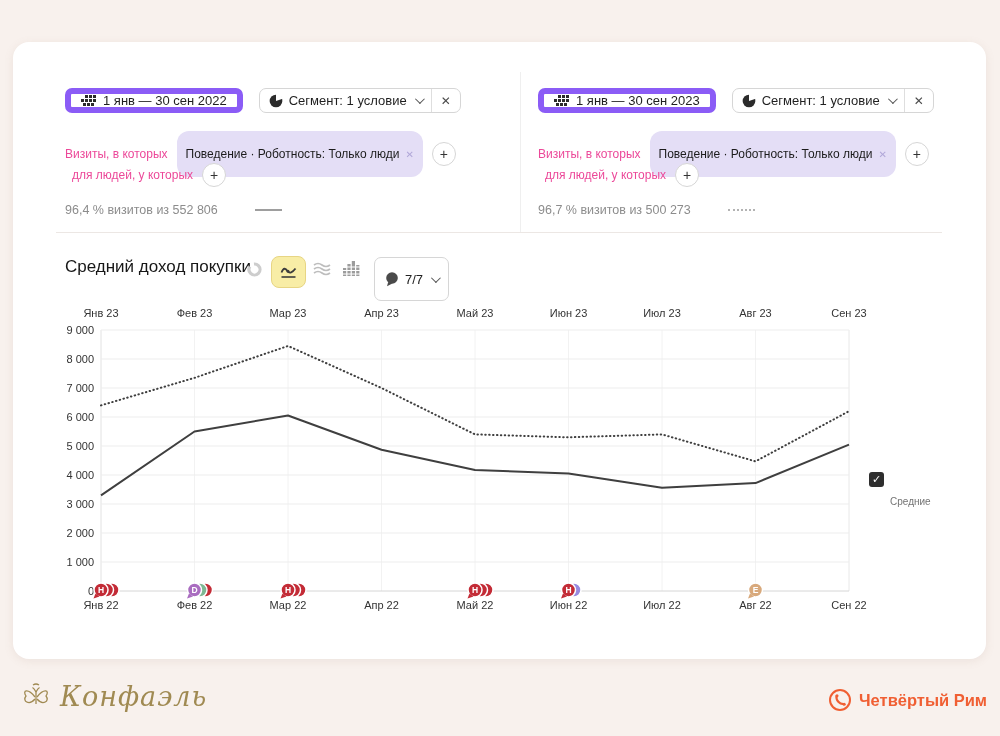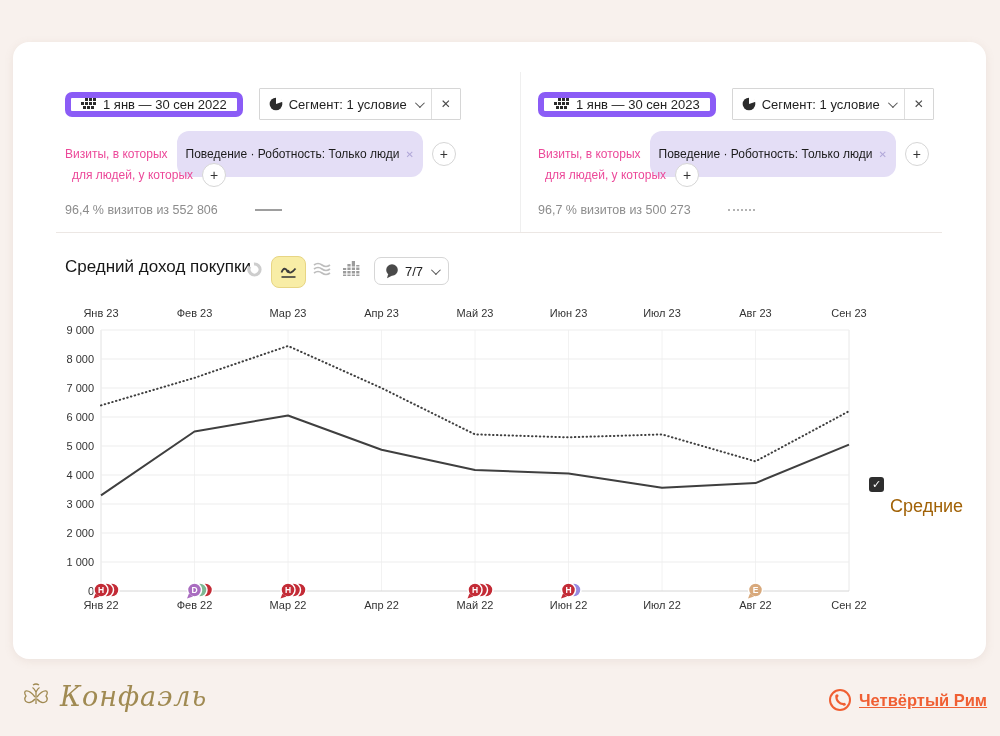--- a/index.html
+++ b/index.html
@@ -19,22 +19,22 @@
   .panel.left{left:52px;}
   .panel.right{left:525px;}
   .v-divider{position:absolute;left:507px;top:30px;width:1px;height:160px;background:#efefef;}
   .h-divider{position:absolute;left:43px;top:190px;width:886px;height:1px;background:#ece7e4;}
   .row1{position:absolute;top:46px;left:0;display:flex;gap:16px;align-items:center;}
   .btn{
     display:inline-flex;align-items:center;gap:7px;height:25px;box-sizing:border-box;
     background:#fff;border:6px solid #8b5cf6;border-radius:7px;
     padding:0 10px;font-size:13px;color:#1f1f1f;cursor:pointer;white-space:nowrap;
   }
-  .splitbtn{display:inline-flex;align-items:stretch;height:32px;box-sizing:border-box;
-    border:1px solid #d6d6d6;border-radius:1px;background:#fff;overflow:hidden;}
+  .splitbtn{display:inline-flex;align-items:stretch;height:25px;box-sizing:border-box;
+    border:1px solid #d6d6d6;border-radius:7px;background:#fff;overflow:hidden;}
   .seg-left{display:flex;align-items:center;gap:6px;padding:0 9px;font-size:13px;cursor:pointer;}
   .seg-x{display:flex;align-items:center;padding:0 9px;border-left:1px solid #dedede;
     color:#4a4a4a;font-size:12px;cursor:pointer;}
   .chev{display:inline-block;width:6px;height:6px;border-right:1.4px solid #555;
     border-bottom:1.4px solid #555;transform:rotate(45deg) translateY(-2px);margin-left:2px;}
   .row2{position:absolute;top:89px;left:0;display:flex;align-items:center;gap:9px;}
   .row3{position:absolute;top:121px;left:7px;display:flex;align-items:center;gap:9px;}
   .graylbl{font-size:12px;color:#ec4899;white-space:nowrap;}
   .chip{
     display:inline-flex;align-items:center;background:#e4def6;border-radius:12px;
@@ -50,36 +50,36 @@
   .sample{display:inline-block;width:27px;height:0;border-top:2px solid #9e9e9e;margin-left:10px;}
   .sample[data-style="dotted"]{border-top-style:dotted;border-top-color:#b3b3b3;}
   
   .chart-title{position:absolute;left:52px;top:215px;font-size:17px;color:#171717;}
   .tool{position:absolute;cursor:pointer;}
   .tool-donut{left:233px;top:219px;}
   .tool-line{left:258px;top:214px;width:33px;height:30px;background:#f8eda6;
     border:1px solid #e7d584;border-radius:8px;display:flex;align-items:center;justify-content:center;}
   .tool-waves{left:299px;top:219px;}
   .tool-cols{left:329px;top:218px;}
-  .tool-dd{left:361px;top:215px;height:28px;box-sizing:border-box;border:1px solid #d6d6d6;
+  .tool-dd{left:361px;top:215px;height:44px;box-sizing:border-box;border:1px solid #d6d6d6;
     border-radius:7px;background:#fff;display:inline-flex;align-items:center;gap:6px;
     padding:0 10px;font-size:13px;color:#222;}
   
   .chart-wrap{position:absolute;left:42px;top:258px;width:890px;height:320px;}
   svg{font-family:"Liberation Sans","DejaVu Sans",sans-serif;}
   .legend{position:absolute;left:856px;top:409px;display:flex;align-items:center;gap:6px;cursor:pointer;}
   .cbx{width:15px;height:15px;background:#2e2e2e;border-radius:3px;color:#fff;
     font-size:11px;line-height:15px;text-align:center;}
-  .legend span.lbl{font-size:18px;color:#a16207;margin-top:45px;}
+  .legend span.lbl{font-size:10px;color:#737373;margin-top:45px;}
   
   .brand-left{position:absolute;left:20px;top:680px;display:flex;align-items:center;gap:8px;}
   .brand-left .name{font-family:"DejaVu Serif","Liberation Serif",serif;font-style:italic;
     font-size:27px;color:#a08a52;letter-spacing:1px;}
   .brand-right{position:absolute;left:828px;top:688px;display:flex;align-items:center;gap:7px;}
-  .brand-right .name{font-size:16.5px;font-weight:bold;color:#f05f33;white-space:nowrap;text-decoration:underline;}
+  .brand-right .name{font-size:16.5px;font-weight:bold;color:#f05f33;white-space:nowrap;}
 </style>
 </head>
 <body>
 
 <div class="card">
 
   <div class="panel left">
     <div class="row1">
       <button class="btn">
         <svg width="15" height="14" viewBox="0 0 15 14">

